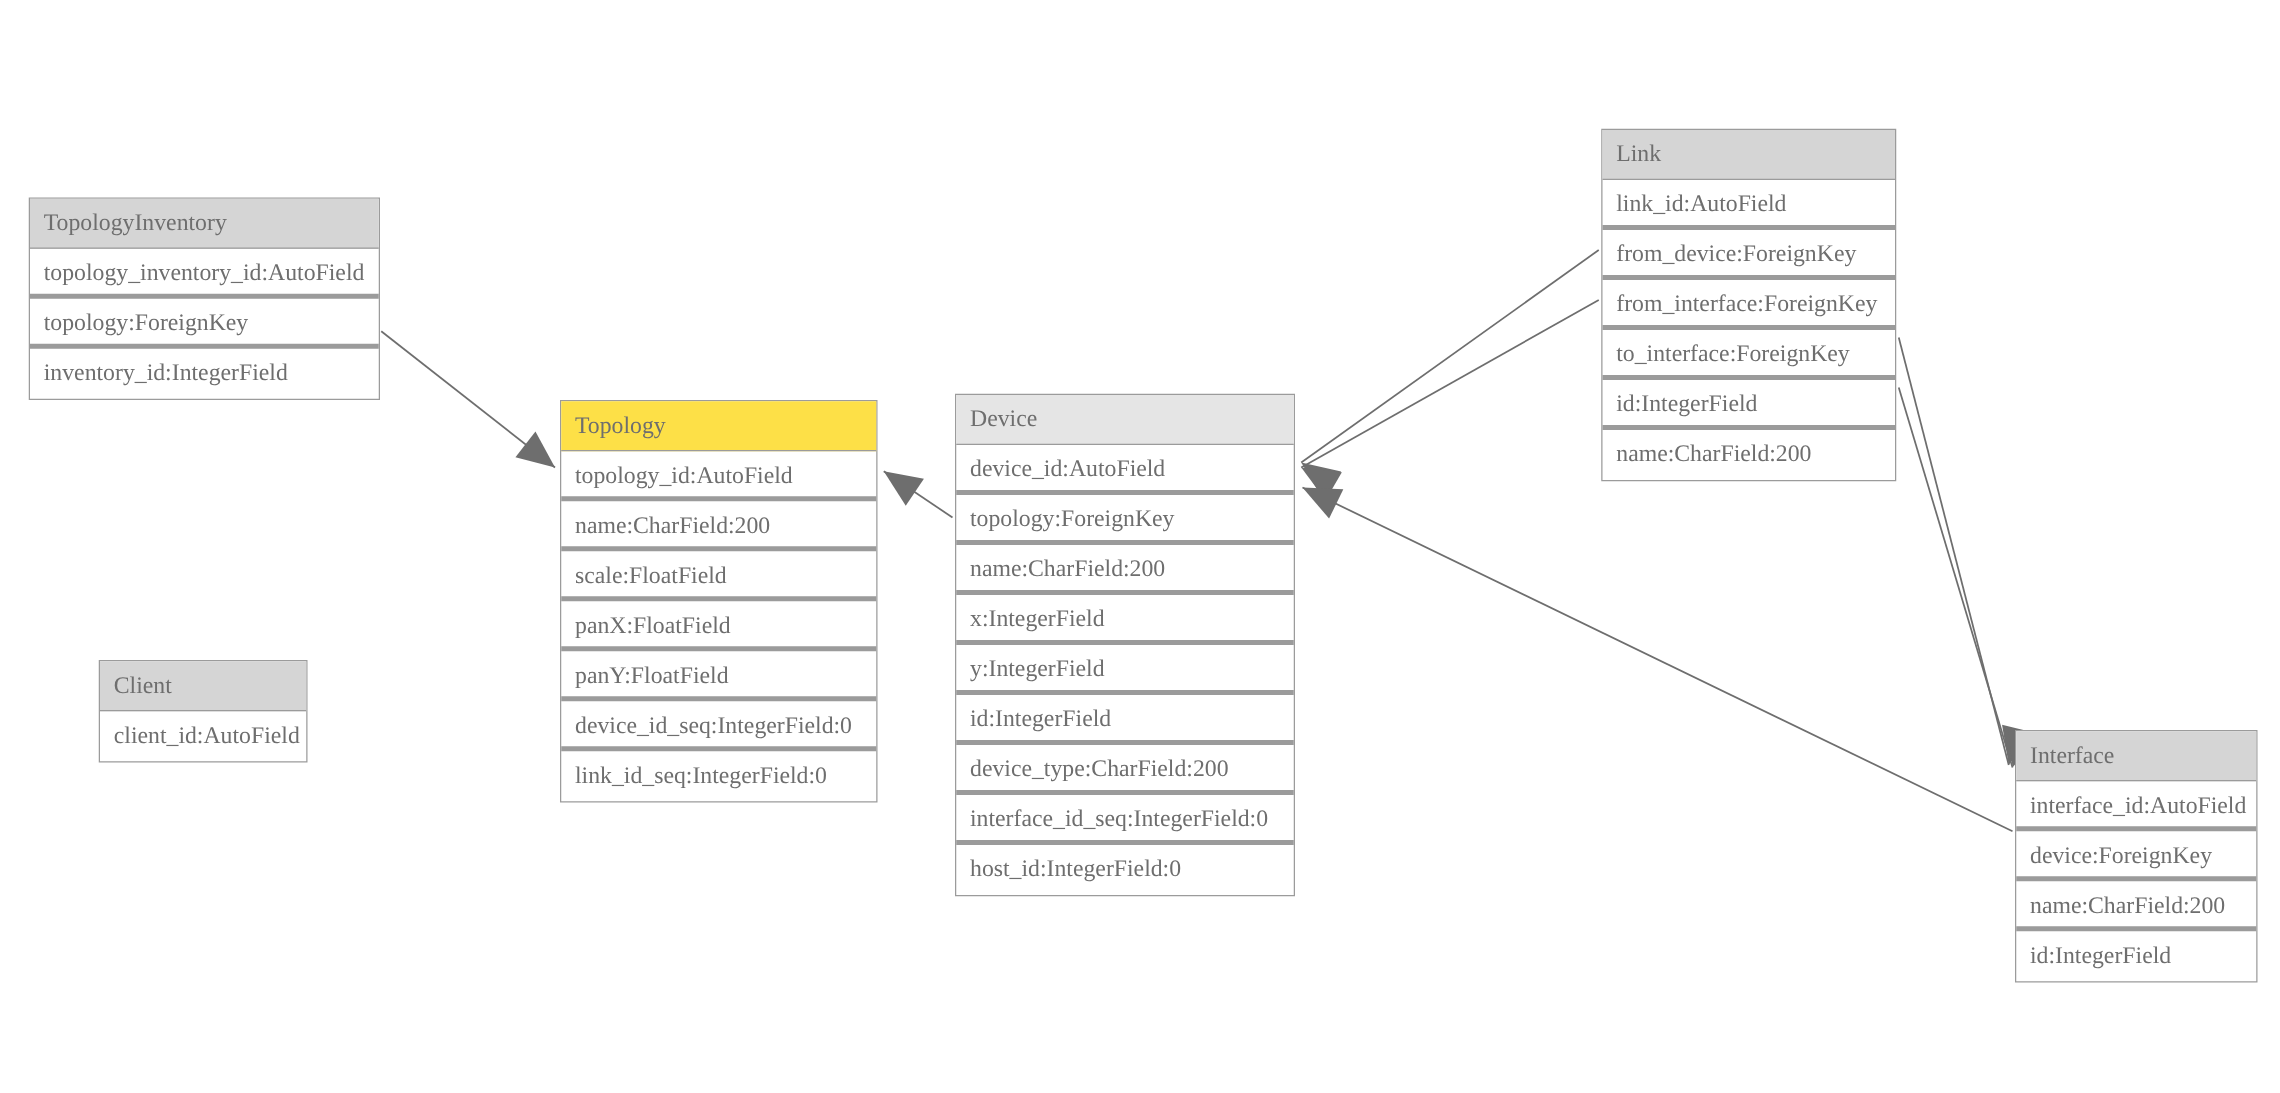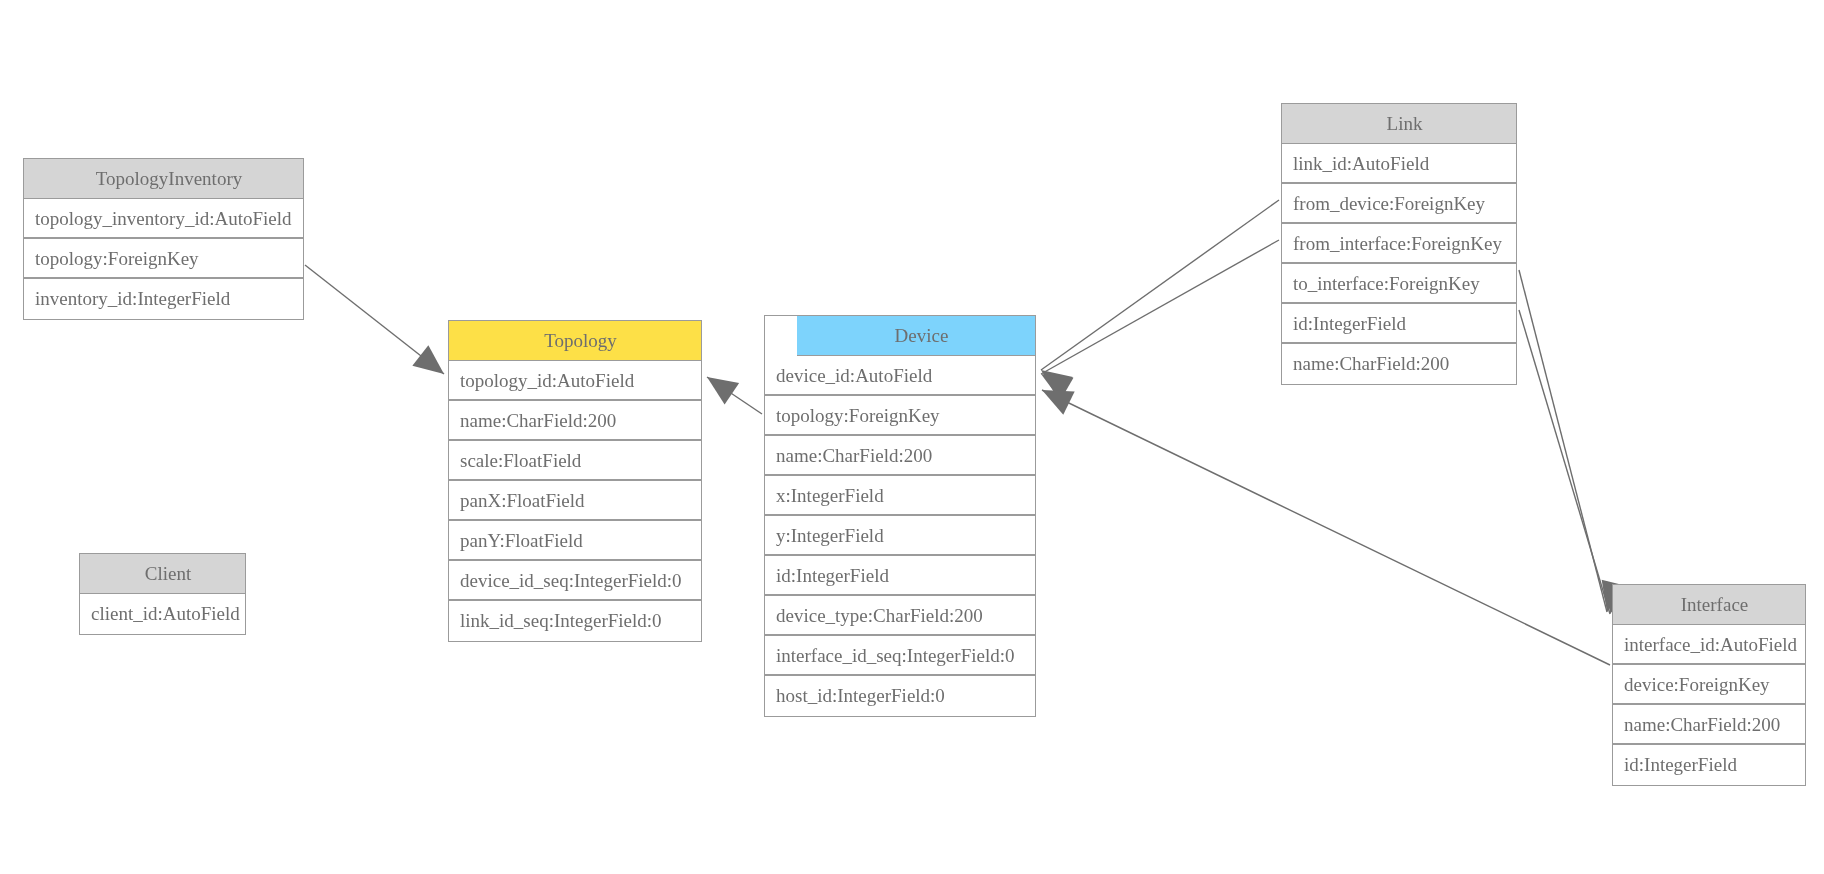--- a/index.html
+++ b/index.html
@@ -37,33 +37,32 @@
     box-sizing: border-box;
     background: #d5d5d5;
     border-bottom: 1px solid #9b9b9b;
     height: 40px;
     line-height: 40px;
     padding: 0 0 0 11px;
     font-size: 19px;
     color: #6e6e6e;
     white-space: nowrap;
     overflow: hidden;
-    text-align: center;
   }
   .entity-rows {
     display: block;
   }
   .entity-row {
     box-sizing: border-box;
     height: 40px;
     line-height: 40px;
     padding: 0 10px 0 11px;
     font-size: 19px;
     color: #6e6e6e;
-    border-bottom: 2px solid #0f766e;
+    border-bottom: 4px solid #0f766e;
     white-space: nowrap;
     overflow: hidden;
   }
   .entity-row:last-child {
     border-bottom: none;
   }
 </style>
 </head>
 <body>
 
@@ -114,28 +113,28 @@
         <div class="entity-rows">
           <div class="entity-row" style="color: rgb(110, 110, 110); border-bottom-color: rgb(155, 155, 155);">topology_id:AutoField</div>
           <div class="entity-row" style="color: rgb(110, 110, 110); border-bottom-color: rgb(155, 155, 155);">name:CharField:200</div>
           <div class="entity-row" style="color: rgb(110, 110, 110); border-bottom-color: rgb(155, 155, 155);">scale:FloatField</div>
           <div class="entity-row" style="color: rgb(110, 110, 110); border-bottom-color: rgb(155, 155, 155);">panX:FloatField</div>
           <div class="entity-row" style="color: rgb(110, 110, 110); border-bottom-color: rgb(155, 155, 155);">panY:FloatField</div>
           <div class="entity-row" style="color: rgb(110, 110, 110); border-bottom-color: rgb(155, 155, 155);">device_id_seq:IntegerField:0</div>
           <div class="entity-row" style="color: rgb(110, 110, 110); border-bottom-color: rgb(155, 155, 155);">link_id_seq:IntegerField:0</div>
         </div>
       </div>
-      <div class="entity" style="left: 79px; top: 528px; width: 167px; border-color: rgb(155, 155, 155); background: rgb(255, 255, 255); margin-top: 25px;">
+      <div class="entity" style="left: 79px; top: 528px; width: 167px; border-color: rgb(155, 155, 155); background: rgb(255, 255, 255);">
         <div class="entity-header" style="background: rgb(213, 213, 213); border-bottom-color: rgb(155, 155, 155); color: rgb(110, 110, 110);">Client</div>
         <div class="entity-rows">
           <div class="entity-row" style="color: rgb(110, 110, 110); border-bottom-color: rgb(155, 155, 155);">client_id:AutoField</div>
         </div>
       </div>
       <div class="entity" style="left: 764px; top: 315px; width: 272px; border-color: rgb(155, 155, 155); background: rgb(255, 255, 255);">
-        <div class="entity-header" style="background: #7dd3fc; border-bottom-color: rgb(155, 155, 155); color: rgb(110, 110, 110); margin-left: 32px;">Device</div>
+        <div class="entity-header" style="background: #e5e5e5; border-bottom-color: rgb(155, 155, 155); color: rgb(110, 110, 110);">Device</div>
         <div class="entity-rows">
           <div class="entity-row" style="color: rgb(110, 110, 110); border-bottom-color: rgb(155, 155, 155);">device_id:AutoField</div>
           <div class="entity-row" style="color: rgb(110, 110, 110); border-bottom-color: rgb(155, 155, 155);">topology:ForeignKey</div>
           <div class="entity-row" style="color: rgb(110, 110, 110); border-bottom-color: rgb(155, 155, 155);">name:CharField:200</div>
           <div class="entity-row" style="color: rgb(110, 110, 110); border-bottom-color: rgb(155, 155, 155);">x:IntegerField</div>
           <div class="entity-row" style="color: rgb(110, 110, 110); border-bottom-color: rgb(155, 155, 155);">y:IntegerField</div>
           <div class="entity-row" style="color: rgb(110, 110, 110); border-bottom-color: rgb(155, 155, 155);">id:IntegerField</div>
           <div class="entity-row" style="color: rgb(110, 110, 110); border-bottom-color: rgb(155, 155, 155);">device_type:CharField:200</div>
           <div class="entity-row" style="color: rgb(110, 110, 110); border-bottom-color: rgb(155, 155, 155);">interface_id_seq:IntegerField:0</div>
           <div class="entity-row" style="color: rgb(110, 110, 110); border-bottom-color: rgb(155, 155, 155);">host_id:IntegerField:0</div>

